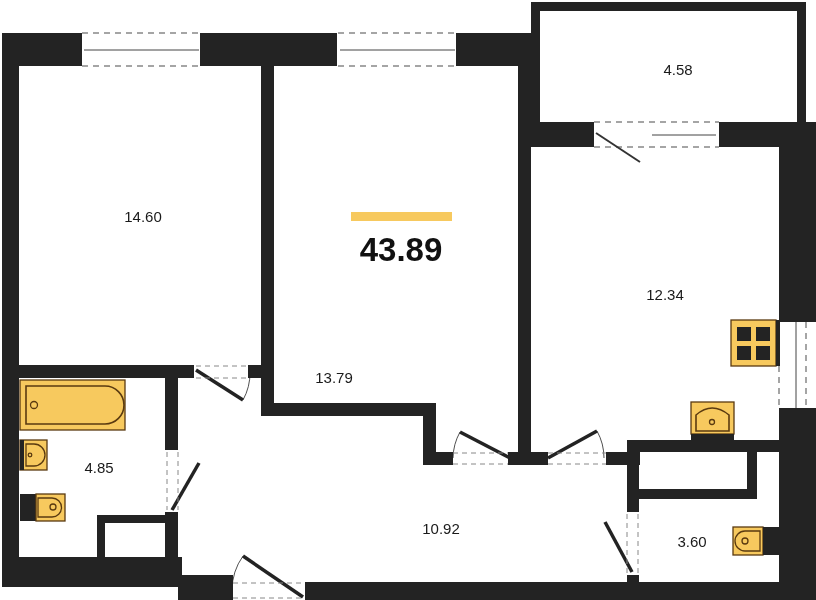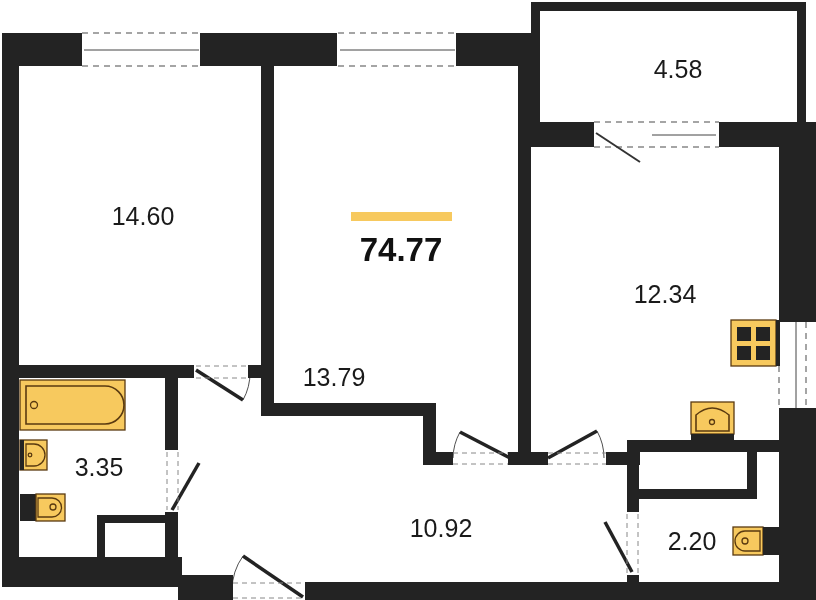--- a/index.html
+++ b/index.html
@@ -1,18 +1,18 @@
 <!DOCTYPE html>
 <html><head>
 <meta charset="utf-8">
 <style>
   html, body { margin: 0; padding: 0; background: #ffffff; }
   body { width: 816px; height: 600px; position: relative; overflow: hidden; font-family: "Liberation Sans", sans-serif; }
   #plan { position: absolute; left: 0; top: 0; }
-  .label { position: absolute; font-family: "Liberation Sans", sans-serif; color: #1a1a1a; font-size: 25px; transform: translate(-50%, -50%); white-space: nowrap; }
+  .label { position: absolute; font-family: "Liberation Sans", sans-serif; color: #1a1a1a; font-size: 15px; transform: translate(-50%, -50%); white-space: nowrap; }
   .total { position: absolute; font-family: "Liberation Sans", sans-serif; font-weight: bold; font-size: 33px; color: #111; transform: translate(-50%, -50%); }
   .total-bar { position: absolute; height: 9px; }
 </style>
 </head>
 <body>
 
 <svg id="plan" width="816" height="600" viewBox="0 0 816 600" xmlns="http://www.w3.org/2000/svg">
   <g fill="#232323">
 
     <rect x="2" y="33" width="17" height="545"></rect>
@@ -165,21 +165,21 @@
     <g>
       <rect x="733" y="527" width="30" height="28" fill="#F7C95E"></rect>
       <rect x="763" y="527" width="16" height="28" fill="#232323" stroke="none"></rect>
       <path d="M 760 531 L 745 531 A 10 10 0 0 0 745 551 L 760 551 Z" fill="none"></path>
       <circle cx="745" cy="541" r="3" fill="none"></circle>
     </g>
   </g>
 </svg>
 
 <div class="total-bar" style="left:351px; top:212px; width:101px; background:#F7C95E;"></div>
-<div class="total" style="left:401px; top:250px;">74.77</div>
+<div class="total" style="left:401px; top:250px;">43.89</div>
 
 <div class="label" style="left:143px; top:216px;">14.60</div>
 <div class="label" style="left:334px; top:377px;">13.79</div>
 <div class="label" style="left:678px; top:69px;">4.58</div>
 <div class="label" style="left:665px; top:294px;">12.34</div>
-<div class="label" style="left:99px; top:467px;">3.35</div>
+<div class="label" style="left:99px; top:467px;">4.85</div>
 <div class="label" style="left:425px; top:528px;margin-left:16px;">10.92</div>
-<div class="label" style="left:692px; top:541px;">2.20</div>
+<div class="label" style="left:692px; top:541px;">3.60</div>
 
 </body></html>

